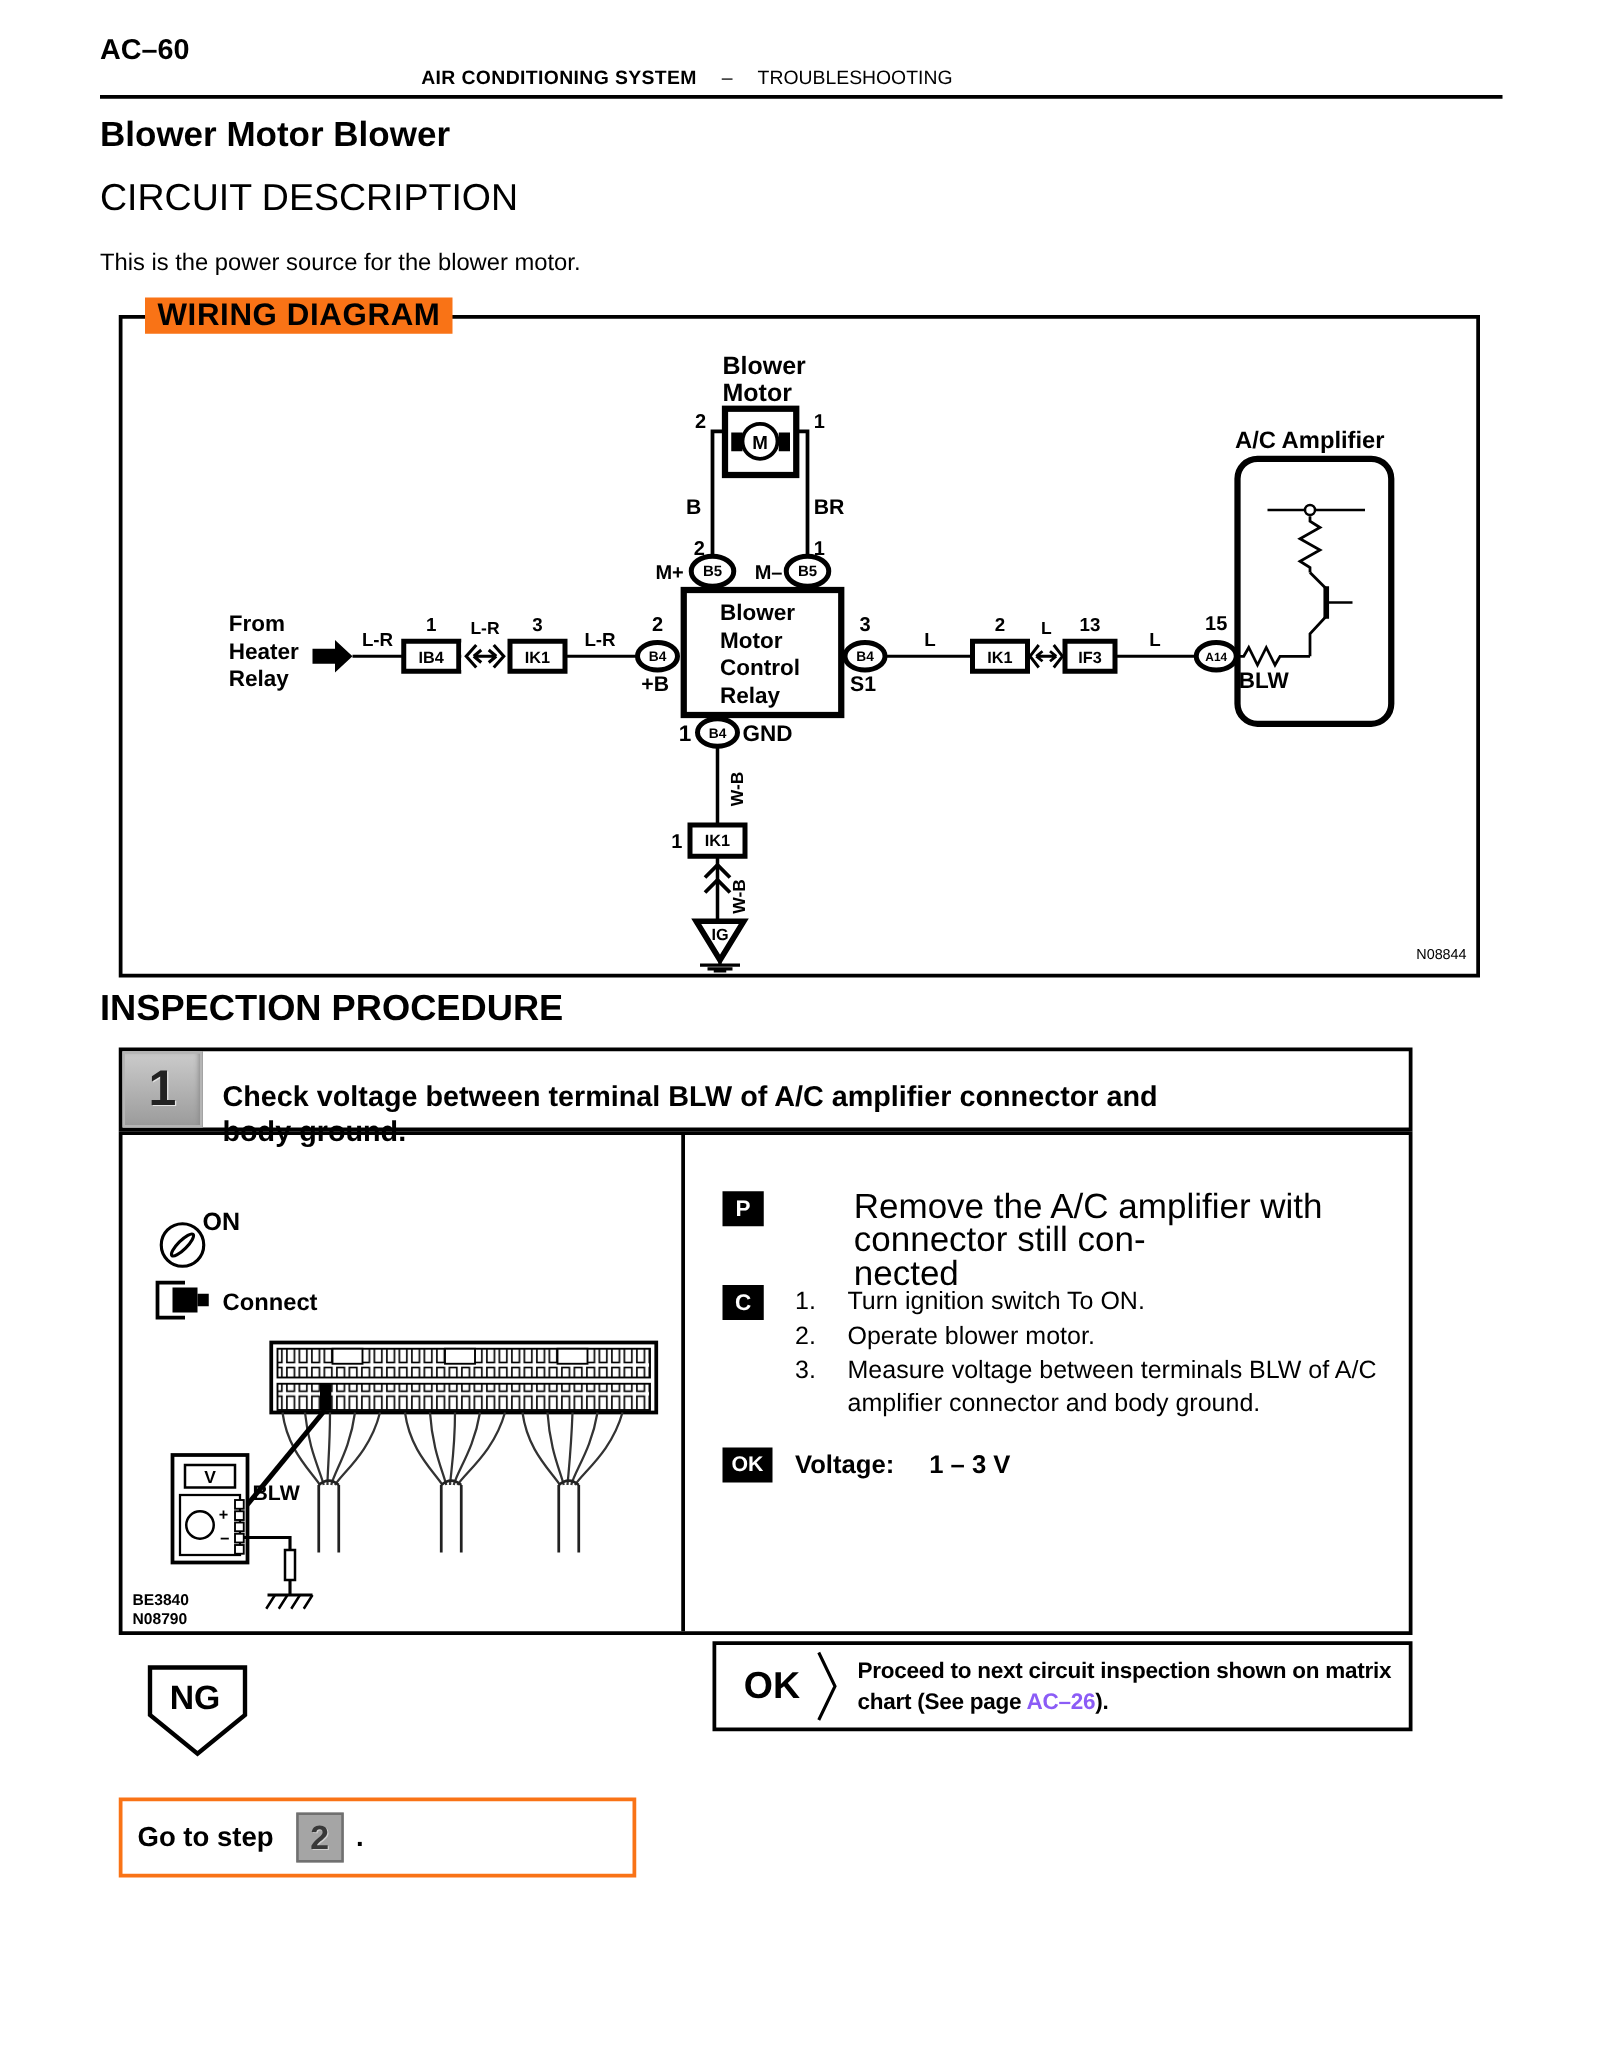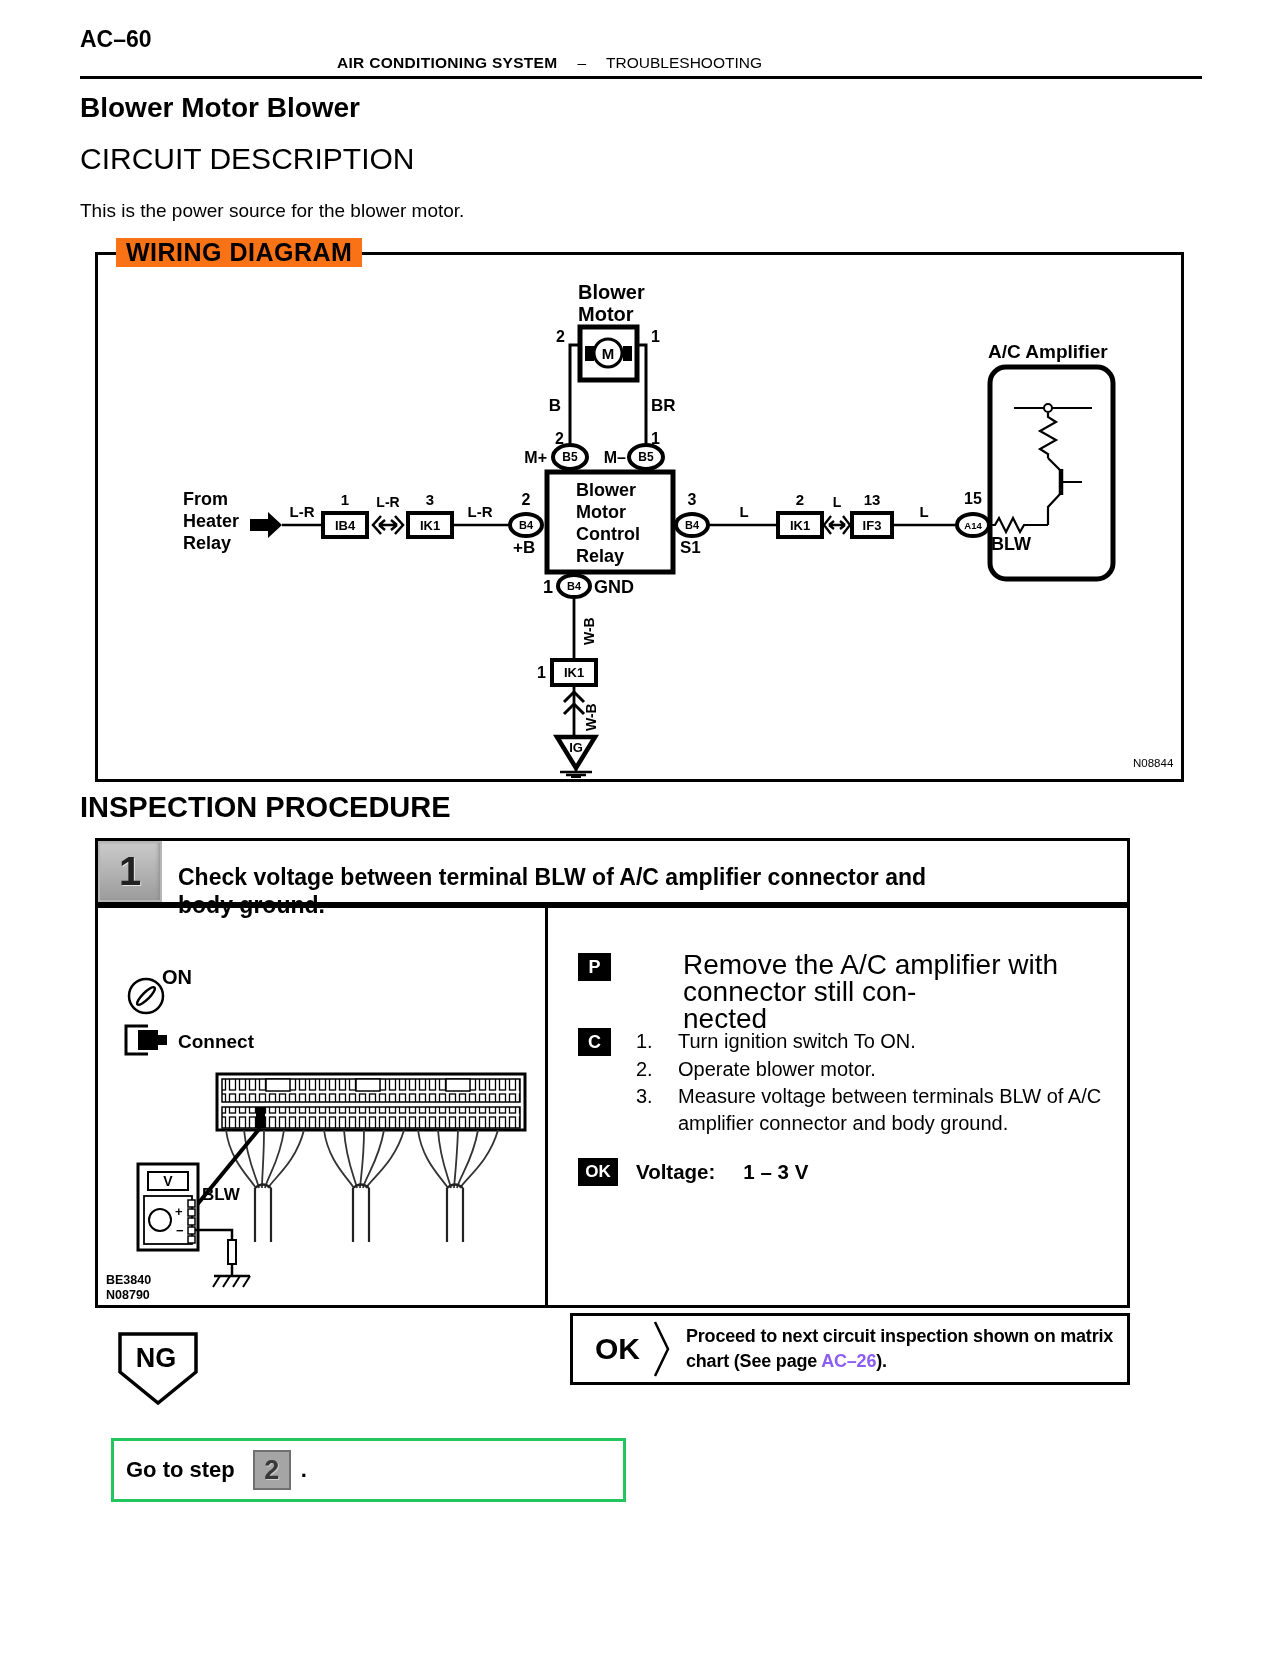--- a/index.html
+++ b/index.html
@@ -70,21 +70,21 @@
   #ok-label { font-size:30px; font-weight:bold; margin-left:22px; }
   #ok-chevron { margin-left:12px; flex:none; }
   #ok-text { margin-left:14px; font-size:18px; font-weight:bold; line-height:25px; letter-spacing:-.2px; white-space:nowrap; }
   #ok-link { color:#8b5cf6; }
 
   
   #ng-shape { left:116px; top:1330px; }
 
   
   #goto-box {
-    left:111px; top:1438px; width:515px; height:64px; border:3px solid #22c55e;
+    left:95px; top:1438px; width:414px; height:64px; border:3px solid #f97316;
     display:flex; align-items:center;
   }
   #goto-text { font-size:22px; font-weight:bold; margin-left:12px; }
   #goto-badge {
     width:38px; height:40px; margin-left:18px; background:#a5a5a5;
     border:2px solid #707070; color:#383838; font-size:27px; font-weight:bold;
     display:flex; align-items:center; justify-content:center;
     text-shadow:1px 1px 0 #cfcfcf;
   }
   #goto-period { font-size:22px; font-weight:bold; margin-left:10px; }

